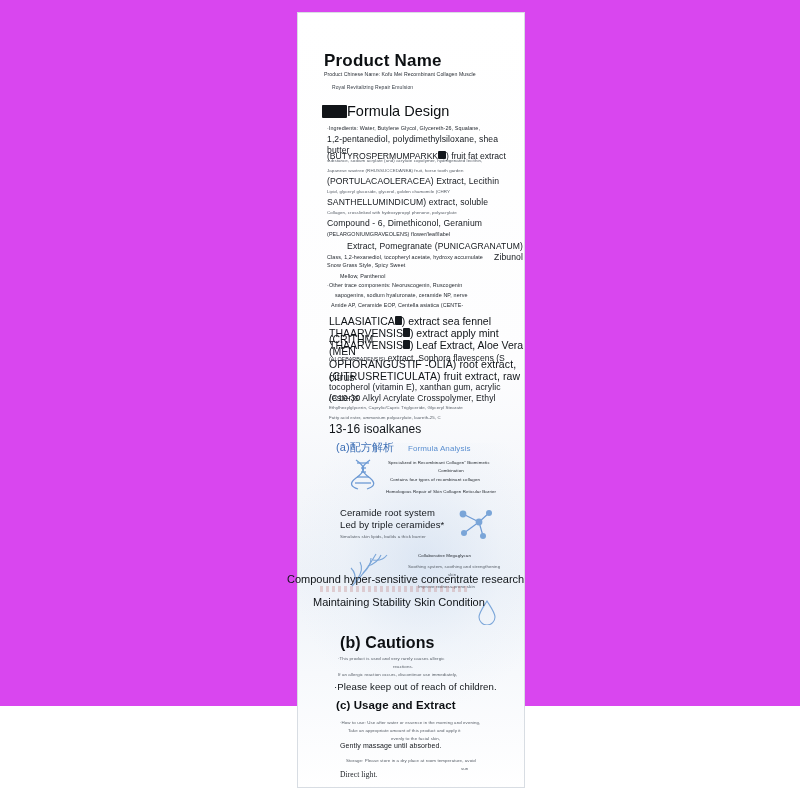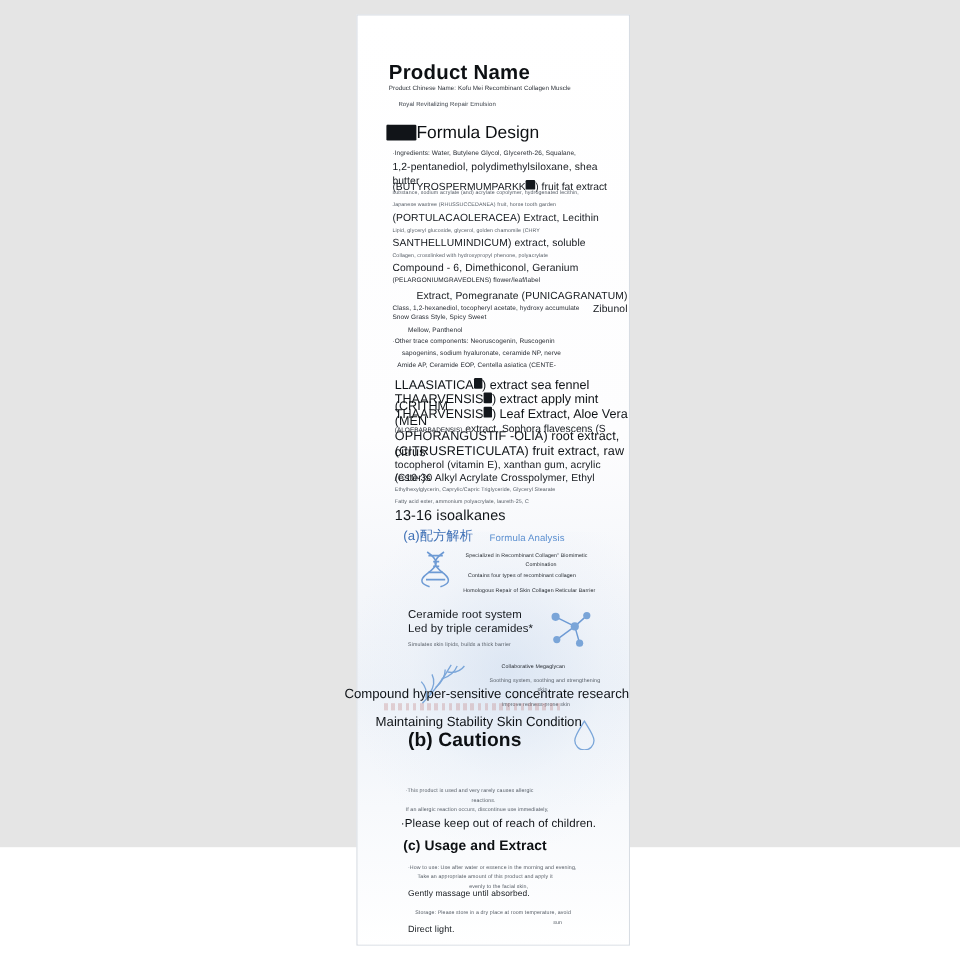--- a/index.html
+++ b/index.html
@@ -9,21 +9,21 @@
     width: 800px;
     height: 800px;
     overflow: hidden;
     font-family: "Liberation Sans", sans-serif;
   }
 
   #page {
     position: relative;
     width: 800px;
     height: 706px;
-    background: #e5e5e5;
+    background: #d946ef;
   }
 
   
   .panel {
     position: absolute;
     left: 297px;
     top: 12px;
     width: 228px;
     height: 776px;
     background: #ffffff;
@@ -278,32 +278,32 @@
     <div class="t tiny" style="left:110px; top:551px; width:118px;">Soothing system, soothing and strengthening</div>
     <div class="t tiny" style="left:150px; top:559px;">skin</div>
     <div class="t tiny" style="left:120px; top:571px;">Improve redness-prone skin</div>
 
     <div style="position:absolute; left:178px; top:586px;">
       <svg width="22" height="26" viewBox="0 0 22 26">
         <path d="M11 2 C16 10, 19 14, 19 18 A8 8 0 0 1 3 18 C3 14, 6 10, 11 2 Z" fill="none" stroke="#7ba6d9" stroke-width="1.1"></path>
       </svg>
     </div>
 
-    <div class="t cautions" style="left:42px; top:596px;text-align:center;">(b) Cautions</div>
+    <div class="t cautions" style="left:42px; top:621px;text-align:center;">(b) Cautions</div>
     <div class="t tiny" style="left:40px; top:643px; width:186px;">·This product is used and very rarely causes allergic</div>
     <div class="t tiny" style="left:95px; top:651px;">reactions.</div>
     <div class="t tiny" style="left:40px; top:659px; width:190px;">If an allergic reaction occurs, discontinue use immediately,</div>
     <div class="t" style="left:36px; top:668px; font-size:9.6px; color:#0f1317;">·Please keep out of reach of children.</div>
 
     <div class="t usage" style="left:38px; top:686px;">(c) Usage and Extract</div>
     <div class="t tiny" style="left:42px; top:707px; width:190px;">·How to use: Use after water or essence in the morning and evening,</div>
     <div class="t tiny" style="left:50px; top:715px; width:180px;">Take an appropriate amount of this product and apply it</div>
     <div class="t tiny" style="left:93px; top:723px;">evenly to the facial skin,</div>
     <div class="t" style="left:42px; top:729px; font-size:7px; color:#14181d;">Gently massage until  absorbed.</div>
     <div class="t tiny" style="left:48px; top:745px; width:180px;">Storage: Please store in a dry place at room temperature, avoid</div>
     <div class="t tiny" style="left:163px; top:753px;">sun</div>
-    <div class="t" style="left:42px; top:758px; font-size:7.5px; color:#14181d;">Direct light.</div>
+    <div class="t" style="left:42px; top:758px; font-size:7.5px; color:#14181d;font-family:Liberation Serif, serif;">Direct light.</div>
   </div>
 
   <div class="overlay-line" style="left:287px; top:573px;">Compound hyper-sensitive concentrate research</div>
   <div class="overlay-strip" style="left:320px; top:586px; width:150px;"></div>
   <div class="overlay-line" style="left:313px; top:596px;">Maintaining Stability Skin Condition</div>
 </div>
 
 </body></html>

